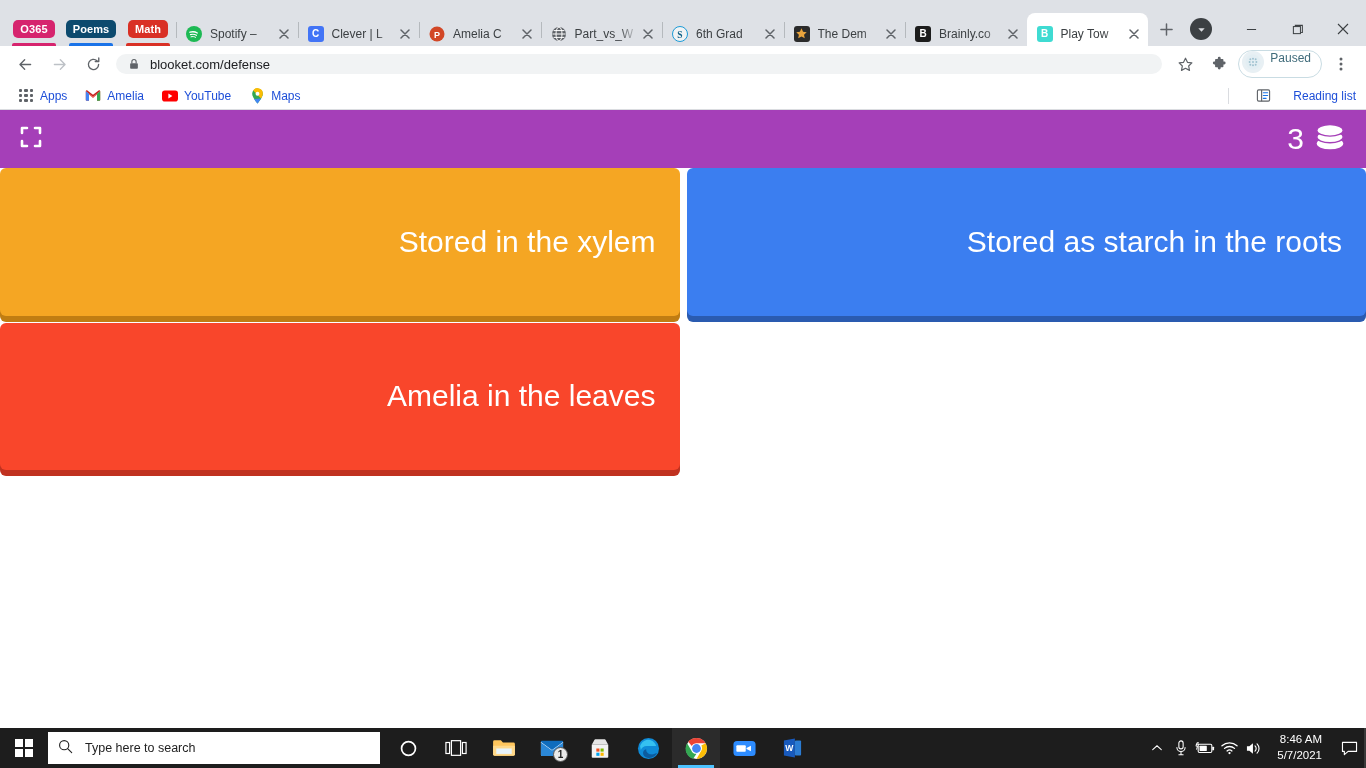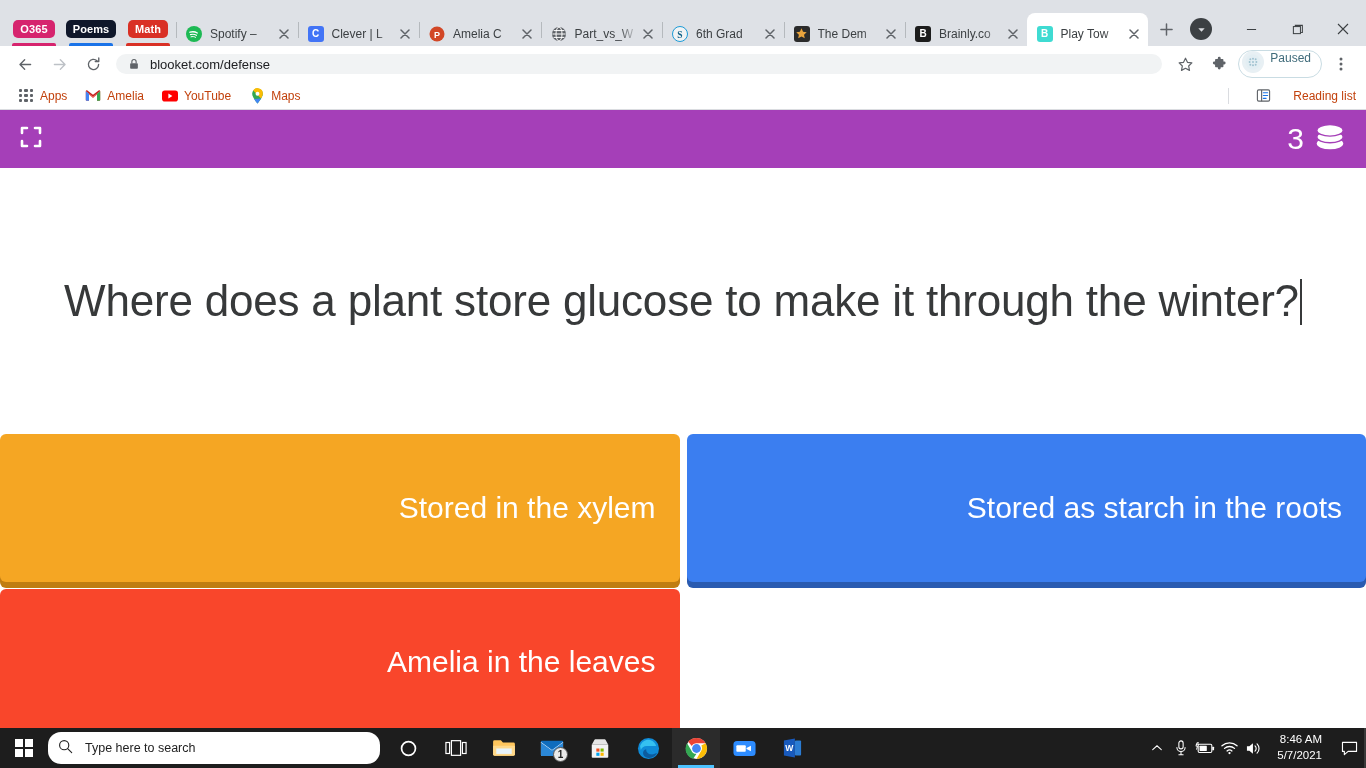--- a/index.html
+++ b/index.html
@@ -120,21 +120,21 @@
   
   .bookmarks {
     height: 28px; background: #fff;
     display: flex; align-items: center; padding: 0 10px;
     border-bottom: 1px solid #dadce0;
   }
   .bm {
     display: flex; align-items: center; height: 22px;
     padding: 0 8px; border-radius: 4px; margin-right: 2px;
   }
-  .bm-label { font-size: 12px; color: #c2410c; margin-left: 6px; white-space: nowrap; }
+  .bm-label { font-size: 12px; color: #1d4ed8; margin-left: 6px; white-space: nowrap; }
   .bm-ico { width: 16px; height: 16px; display: flex; align-items: center; justify-content: center; }
   .reading-list { margin-left: auto; display: flex; align-items: center; gap: 16px; }
   .rl-sep { width: 1px; height: 16px; background: #dadce0; margin-right: 10px; }
 
   
   .apps-grid {
     width: 14px; height: 14px;
     display: grid; grid-template-columns: repeat(3, 1fr); grid-template-rows: repeat(3, 1fr);
     gap: 2px;
   }
@@ -188,21 +188,21 @@
     position: absolute; left: 0; bottom: 0;
     width: 1366px; height: 40px; background: #1d1d1d;
     display: flex; align-items: center;
   }
   .start-btn {
     width: 48px; height: 40px;
     display: flex; align-items: center; justify-content: center;
   }
   .search-box {
     width: 332px; height: 32px; background: #ffffff;
-    display: flex; align-items: center; padding: 0 10px; margin-left: 0; border-radius: 13px;
+    display: flex; align-items: center; padding: 0 10px; margin-left: 0;
   }
   .search-box .ph { font-size: 12.5px; color: #222; margin-left: 12px; }
   .tb-apps { display: flex; align-items: center; height: 40px; margin-left: 4px; }
   .tb-app {
     width: 48px; height: 40px; position: relative;
     display: flex; align-items: center; justify-content: center;
   }
   .tb-app.active { background: #2b2b2b; }
   .tb-app.active::after {
     content: ''; position: absolute; bottom: 0; left: 6px; right: 6px;
@@ -236,21 +236,21 @@
 <div class="browser">
 
   <div class="tabstrip">
 
     <div class="pinned-tabs">
       <div class="pinned-tab">
         <span class="chip" style="background:#d6246e">O365</span>
         <span class="underbar" style="background:#d6246e"></span>
       </div>
       <div class="pinned-tab">
-        <span class="chip" style="background:#0f172a">Poems</span>
+        <span class="chip" style="background:#0c4a6e">Poems</span>
         <span class="underbar" style="background:#1a73e8"></span>
       </div>
       <div class="pinned-tab">
         <span class="chip" style="background:#d93025">Math</span>
         <span class="underbar" style="background:#d93025"></span>
       </div>
     </div>
 
     <div class="tabs">
 
@@ -545,25 +545,20 @@
         <span>
           <svg width="36" height="30" viewBox="0 0 40 34">
             <ellipse cx="20" cy="24.5" rx="15" ry="6.5" fill="#ffffff"></ellipse>
             <ellipse cx="20" cy="17" rx="15" ry="6.5" fill="#ffffff" stroke="#a53fb8" stroke-width="1.6"></ellipse>
             <ellipse cx="20" cy="9.5" rx="15" ry="6.5" fill="#ffffff" stroke="#a53fb8" stroke-width="1.6"></ellipse>
           </svg>
         </span>
       </div>
     </div>
 
-    <div class="question-area">
-      <div class="question-text">
-        <span>Where does a plant store glucose to make it through the winter?</span><span class="caret"></span>
-      </div>
-    </div>
 
     <div class="answers">
       <div class="answer" style="background:#f5a623;box-shadow:0 6px 0 #c07d12;">
         <span class="lbl">Stored in the xylem</span>
       </div>
       <div class="answer" style="background:#3b7ef0;box-shadow:0 6px 0 #2a5bb0;">
         <span class="lbl">Stored as starch in the roots</span>
       </div>
       <div class="answer" style="background:#f9462b;box-shadow:0 6px 0 #c03220;">
         <span class="lbl">Amelia in the leaves</span>

